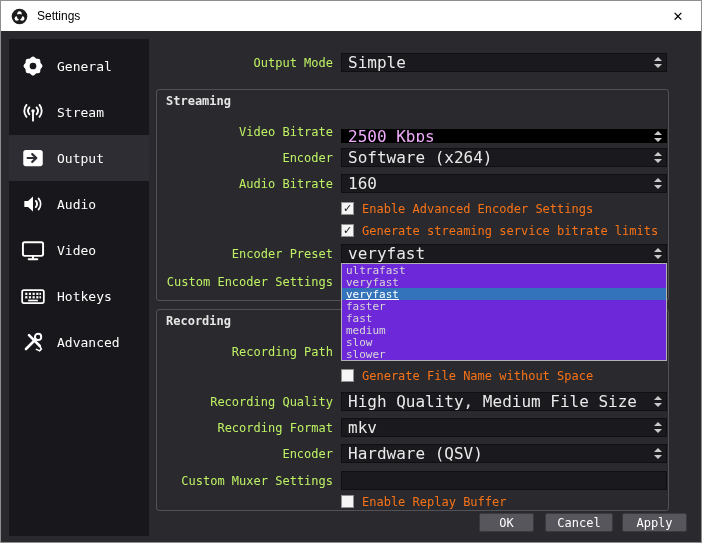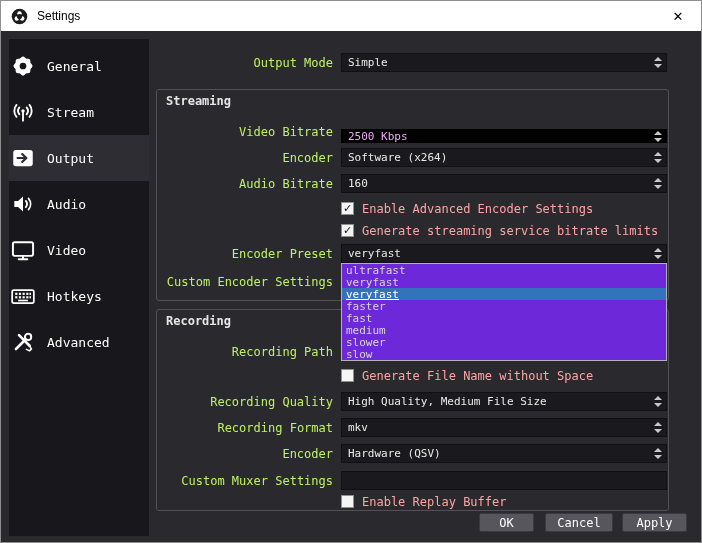--- a/index.html
+++ b/index.html
@@ -8,42 +8,42 @@
   
   .titlebar { position:relative; height:30px; background:#ffffff; display:flex; align-items:center; padding:0 10px; }
   .tb-logo { width:17px; height:17px; margin-right:9px; display:block; }
   .tb-title { font-family:"Liberation Sans", sans-serif; font-size:12px; color:#000; }
   .tb-close { margin-left:auto; font-family:"DejaVu Sans", sans-serif; font-size:13px; color:#000; width:26px; text-align:center; cursor:pointer; }
 
   .bodyarea { position:relative; width:700px; height:511px; }
 
   
   .sidebar { position:absolute; left:8px; top:8px; width:140px; height:497px; background:#18181c; padding-top:4px; box-sizing:border-box; }
-  .side-item { height:46px; display:flex; align-items:center; padding-left:0; gap:11px; cursor:pointer; }
+  .side-item { height:46px; display:flex; align-items:center; padding-left:10px; gap:11px; cursor:pointer; }
   .side-item.selected { background:#2d2d33; }
   .side-icon { width:27px; height:27px; flex:0 0 27px; display:flex; align-items:center; justify-content:center; }
   .side-label { color:#ffffff; font-size:13px; }
 
   
   .row { position:absolute; left:0; width:700px; }
   .rlabel { position:absolute; left:156px; width:176px; top:0; bottom:0; display:flex; align-items:center; justify-content:flex-end; font-size:12px; color:#bef264; white-space:nowrap; }
-  .field { position:absolute; left:340px; width:326px; top:0; bottom:0; background:#1a1a1e; border:1px solid #101013; display:flex; align-items:center; padding:0 20px 0 6px; font-size:11px; color:#eaeaea; white-space:nowrap; overflow:hidden; box-sizing:border-box; }
+  .field { position:absolute; left:340px; width:326px; top:0; bottom:0; background:#1a1a1e; border:1px solid #101013; display:flex; align-items:center; padding:0 20px 0 6px; font-size:16px; color:#eaeaea; white-space:nowrap; overflow:hidden; box-sizing:border-box; }
   .field.editblack { background:#000; border-color:#000; color:#f0abfc;margin-top:8px; }
   .spin { position:absolute; right:4px; top:0; bottom:0; display:flex; flex-direction:column; align-items:center; justify-content:center; gap:3px; }
   .tri-up { width:0; height:0; border-left:4px solid transparent; border-right:4px solid transparent; border-bottom:4px solid #c9c9c9; }
   .tri-down { width:0; height:0; border-left:4px solid transparent; border-right:4px solid transparent; border-top:4px solid #c9c9c9; }
 
   
   .groupbox { position:absolute; left:155px; width:513px; border:1px solid #515157; border-radius:3px; box-sizing:border-box; }
   .gb-title { position:absolute; left:9px; top:4px; font-size:12px; font-weight:bold; color:#e6e6e6; }
 
   
   .cbrow { position:absolute; left:340px; top:0; bottom:0; display:flex; align-items:center; gap:8px; cursor:pointer; }
   .cb { width:13px; height:13px; background:#f5f5f5; border:1px solid #8f8f8f; display:flex; align-items:center; justify-content:center; font-family:"DejaVu Sans", sans-serif; font-size:11px; font-weight:bold; color:#141414; line-height:1; box-sizing:border-box; }
-  .cblabel { font-size:12px; color:#fca5a5; white-space:nowrap; }
+  .cblabel { font-size:12px; color:#f97316; white-space:nowrap; }
 
   
   .dropdown { position:absolute; left:340px; top:232px; width:326px; background:#6d28d9; border:1px solid #b2b2b2; z-index:30; box-sizing:border-box; }
   .dd-item { height:12px; display:flex; align-items:center; padding-left:4px; font-size:11px; color:#d8d8d8; cursor:pointer; }
   .dd-item.sel { background:#3273bb; color:#fff; text-decoration:underline; }
 
   
   .btn { position:absolute; top:482px; height:19px; background:#56565c; border:1px solid #3a3a3e; border-radius:2px; color:#fff; font-size:12px; display:flex; align-items:center; justify-content:center; cursor:pointer; box-sizing:border-box; }
 </style>
 </head>
@@ -289,22 +289,22 @@
       </div>
     </div>
 
     <div class="dropdown">
       <div class="dd-item">ultrafast</div>
       <div class="dd-item">veryfast</div>
       <div class="dd-item sel">veryfast</div>
       <div class="dd-item">faster</div>
       <div class="dd-item">fast</div>
       <div class="dd-item">medium</div>
+      <div class="dd-item">slow</div>
       <div class="dd-item">slower</div>
-      <div class="dd-item">slow</div>
     </div>
 
     <div class="btn" style="left:478px;width:55px">OK</div>
     <div class="btn" style="left:544px;width:68px">Cancel</div>
     <div class="btn" style="left:621px;width:65px">Apply</div>
 
   </div>
 </div>
 
 </body></html>

